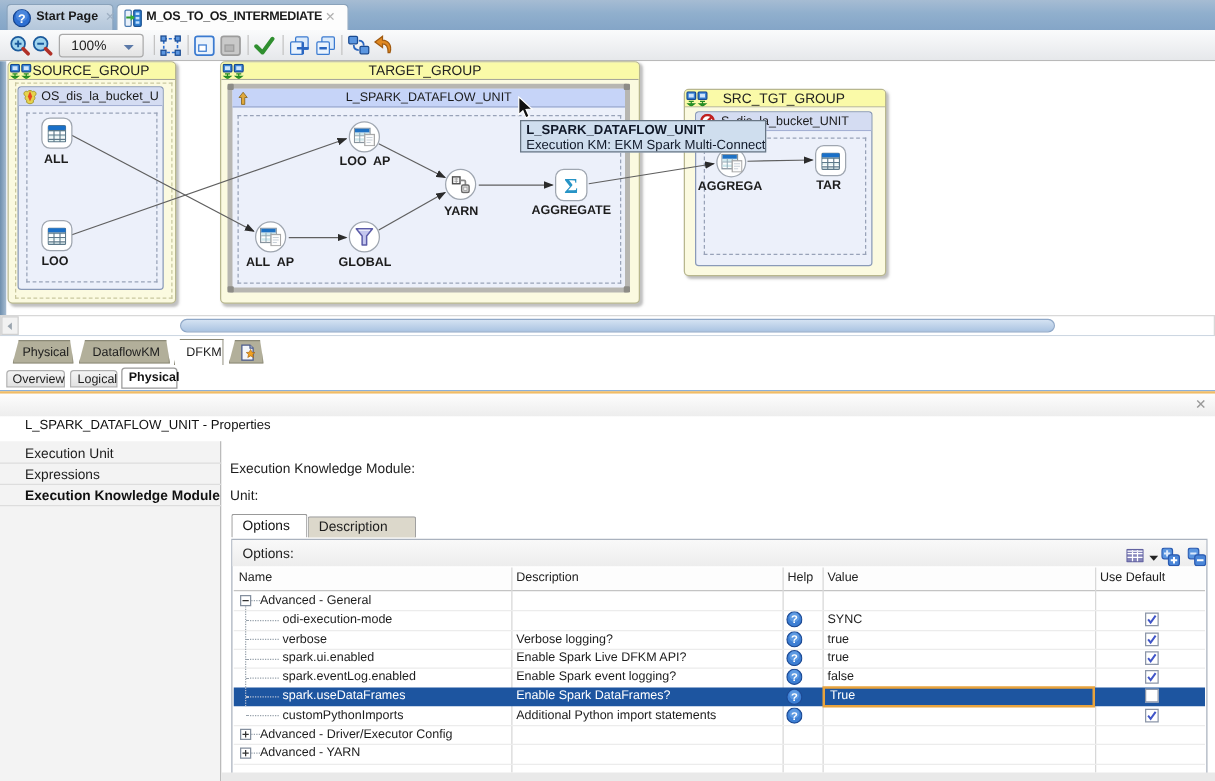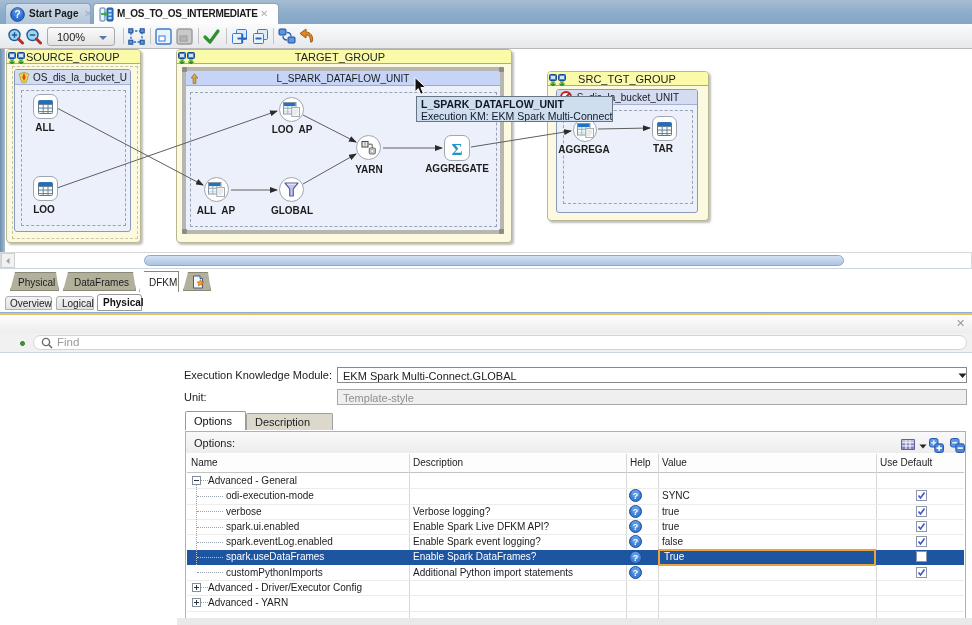--- a/index.html
+++ b/index.html
@@ -300,21 +300,21 @@
         <path d="M5.5 1 L2 4 L5.5 7 Z" fill="#9aa4ae"></path>
       </svg>
   <div class="a" style="left:143px;top:2px;width:700px;height:11px;background:linear-gradient(#d4e2f2,#abc4e2);border:1px solid #8fa8c8;border-radius:6px;box-sizing:border-box"></div>
 </div>
 
 <div class="a" id="doctabs" style="left:0;top:269px;width:972px;height:23px;background:#fff">
   <div class="a" style="left:10px;top:3px;width:49px;height:19px;background:#b2af9a;border:1px solid #8a8876;box-sizing:border-box;clip-path:polygon(5px 0,calc(100% - 3px) 0,100% 100%,0 100%)">
     <div class="a" style="left:7px;top:4px;font-size:10px;color:#1c1c1c">Physical</div>
   </div>
   <div class="a" style="left:63px;top:3px;width:73px;height:19px;background:#b2af9a;border:1px solid #8a8876;box-sizing:border-box;clip-path:polygon(5px 0,calc(100% - 3px) 0,100% 100%,0 100%)">
-    <div class="a" style="left:10px;top:4px;font-size:10px;color:#1c1c1c">DataFrames</div>
+    <div class="a" style="left:10px;top:4px;font-size:10px;color:#1c1c1c">DataflowKM</div>
   </div>
   <div class="a" style="left:139px;top:2px;width:40px;height:21px;background:#fff;border:1px solid #8a8876;border-bottom:none;box-sizing:border-box;clip-path:polygon(5px 0,100% 0,100% 100%,0 100%)">
     <div class="a" style="left:9px;top:5px;font-size:10px;color:#1c1c1c">DFKM</div>
   </div>
   <div class="a" style="left:183px;top:3px;width:28px;height:19px;background:#b2af9a;border:1px solid #8a8876;box-sizing:border-box;clip-path:polygon(5px 0,calc(100% - 3px) 0,100% 100%,0 100%)">
     <svg class="a" style="left:7px;top:2px" width="14" height="14" viewBox="0 0 14 14">
           <path d="M2.5 1 H9 L11.5 3.5 V13 H2.5 Z" fill="#f4f6fa" stroke="#4a5a8a"></path>
           <path d="M9 1 L9 3.5 H11.5" fill="#c8d0e8" stroke="#4a5a8a"></path>
           <path d="M9.5 4.5 L10.6 6.8 L13 7 L11.2 8.6 L11.8 11 L9.5 9.7 L7.2 11 L7.8 8.6 L6 7 L8.4 6.8 Z" fill="#f0a020" stroke="#a06010" stroke-width="0.5"></path>
         </svg>
@@ -334,44 +334,34 @@
 </div>
 
 <div class="a" id="prophead" style="left:0;top:312px;width:972px;height:21px">
   <div class="a" style="left:0;top:0;width:972px;height:1px;background:#8cb0d8"></div>
   <div class="a" style="left:0;top:1px;width:972px;height:2px;background:#f0bc66"></div>
   <div class="a" style="left:0;top:3px;width:972px;height:18px;background:linear-gradient(#fdfdfd,#ededed)"></div>
   <div class="a" style="left:20px;top:22px;font-size:10.5px;color:#111">L_SPARK_DATAFLOW_UNIT - Properties</div>
   <div class="a" style="left:956px;top:5px;font-size:11px;color:#999">✕</div>
 </div>
 
-<div class="a" id="findbar" style="left:0;top:333px;width:972px;height:20px;background:#f1f1f1;border-bottom:1px solid #ccd4e0;box-sizing:border-box">
-  <div class="a" style="left:20px;top:8px;width:5px;height:5px;border-radius:50%;background:#3a9a3a;border:1px solid #2a7a2a;box-sizing:border-box"></div>
-  <div class="a" style="left:33px;top:2px;width:934px;height:15px;background:#fff;border:1px solid #d4d4d4;border-radius:8px;box-sizing:border-box"></div>
-  <svg class="a" style="left:41px;top:4px" width="12" height="12" viewBox="0 0 12 12">
-        <circle cx="5" cy="5" r="3.6" fill="none" stroke="#6a6a6a" stroke-width="1.4"></circle>
-        <path d="M7.8 7.8 L11 11" stroke="#6a6a6a" stroke-width="1.6"></path>
-      </svg>
-  <div class="a" style="left:57px;top:3px;font-size:11.5px;color:#9a9a9a">Find</div>
-</div>
 
 <div class="a" id="main" style="left:0;top:353px;width:972px;height:272px;background:#fff">
 
+  <div class="a" style="left:0;top:0;width:177px;height:272px;background:#f3f3f3;border-right:1px solid #bbb;box-sizing:border-box">
+    <div class="a" style="left:20px;top:4px;font-size:11px;color:#1c1c1c;white-space:nowrap">Execution Unit</div>
+    <div class="a" style="left:0;top:17px;width:177px;height:1px;background:#ddd"></div>
+    <div class="a" style="left:20px;top:21px;font-size:11px;color:#1c1c1c;white-space:nowrap">Expressions</div>
+    <div class="a" style="left:0;top:34px;width:177px;height:1px;background:#ddd"></div>
+    <div class="a" style="left:20px;top:38px;font-size:11px;font-weight:bold;color:#111;white-space:nowrap">Execution Knowledge Module</div>
+    <div class="a" style="left:0;top:51px;width:177px;height:1px;background:#ddd"></div>
+  </div>
 
   <div class="a" style="left:184px;top:16px;font-size:11px;color:#1c1c1c">Execution Knowledge Module:</div>
-  <div class="a" style="left:337px;top:14px;width:630px;height:16px;background:#fff;border:1px solid #8a8a8a;box-sizing:border-box">
-    <div class="a" style="left:5px;top:2px;font-size:11px;color:#1c1c1c">EKM Spark Multi-Connect.GLOBAL</div>
-    <svg class="a" style="left:620px;top:5px" width="9" height="6" viewBox="0 0 9 6">
-          <path d="M0.5 0.5 L4.5 5 L8.5 0.5 Z" fill="#222"></path>
-        </svg>
-  </div>
   <div class="a" style="left:184px;top:38px;font-size:11px;color:#1c1c1c">Unit:</div>
-  <div class="a" style="left:337px;top:36px;width:630px;height:16px;background:#efefef;border:1px solid #a8a8a8;box-sizing:border-box">
-    <div class="a" style="left:5px;top:2px;font-size:11px;color:#8e8e8e">Template-style</div>
-  </div>
 
   <div class="a" style="left:185px;top:58px;width:61px;height:19px;background:#fff;border:1px solid #999;border-bottom:none;border-radius:2px 2px 0 0;box-sizing:border-box;z-index:2">
     <div class="a" style="left:8px;top:3px;font-size:11px;color:#111">Options</div>
   </div>
   <div class="a" style="left:246px;top:60px;width:87px;height:17px;background:#dcd8cb;border:1px solid #a0a0a0;border-bottom:none;border-radius:2px 2px 0 0;box-sizing:border-box">
     <div class="a" style="left:8px;top:2px;font-size:11px;color:#1c1c1c">Description</div>
   </div>
 
   <div class="a" style="left:185px;top:78px;width:781px;height:229px;background:#fff;border:1px solid #aab2be;box-sizing:border-box">
     <div class="a" style="left:0;top:0;width:779px;height:21px;background:linear-gradient(#f9f9f9,#ededed)"></div>

